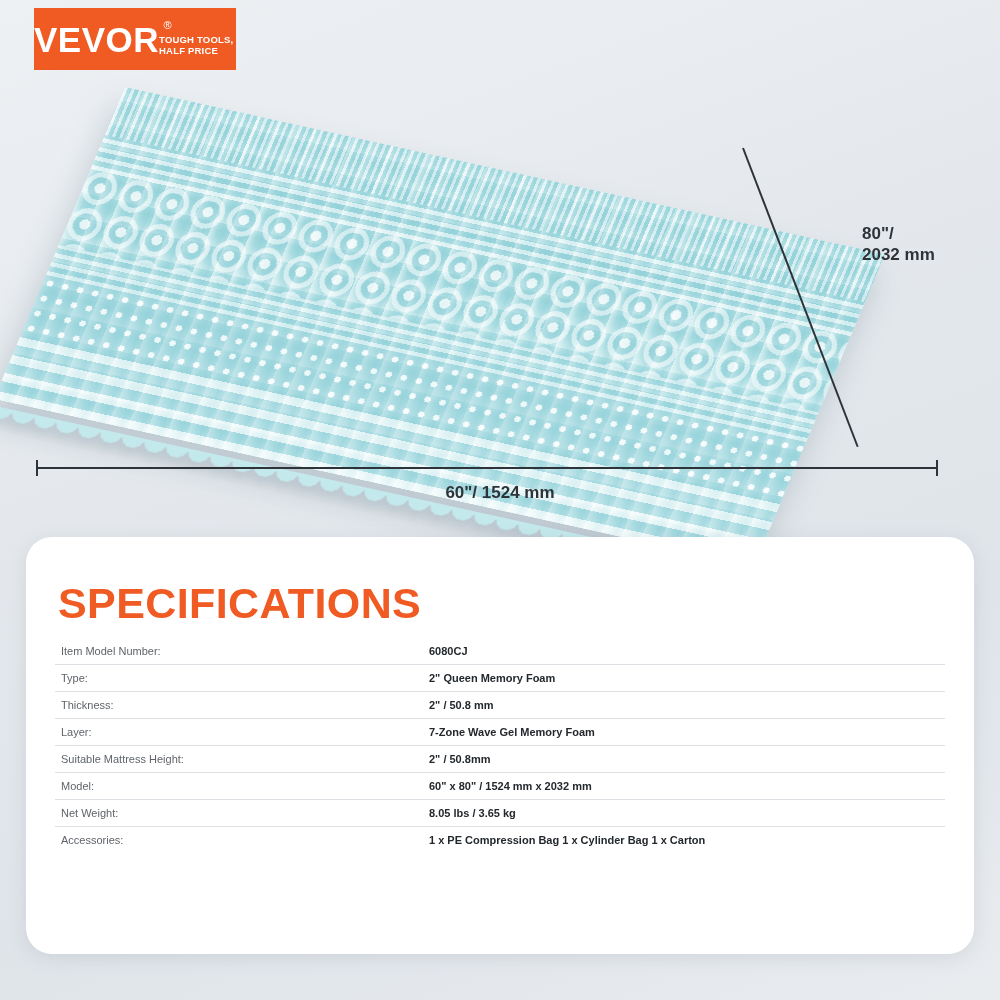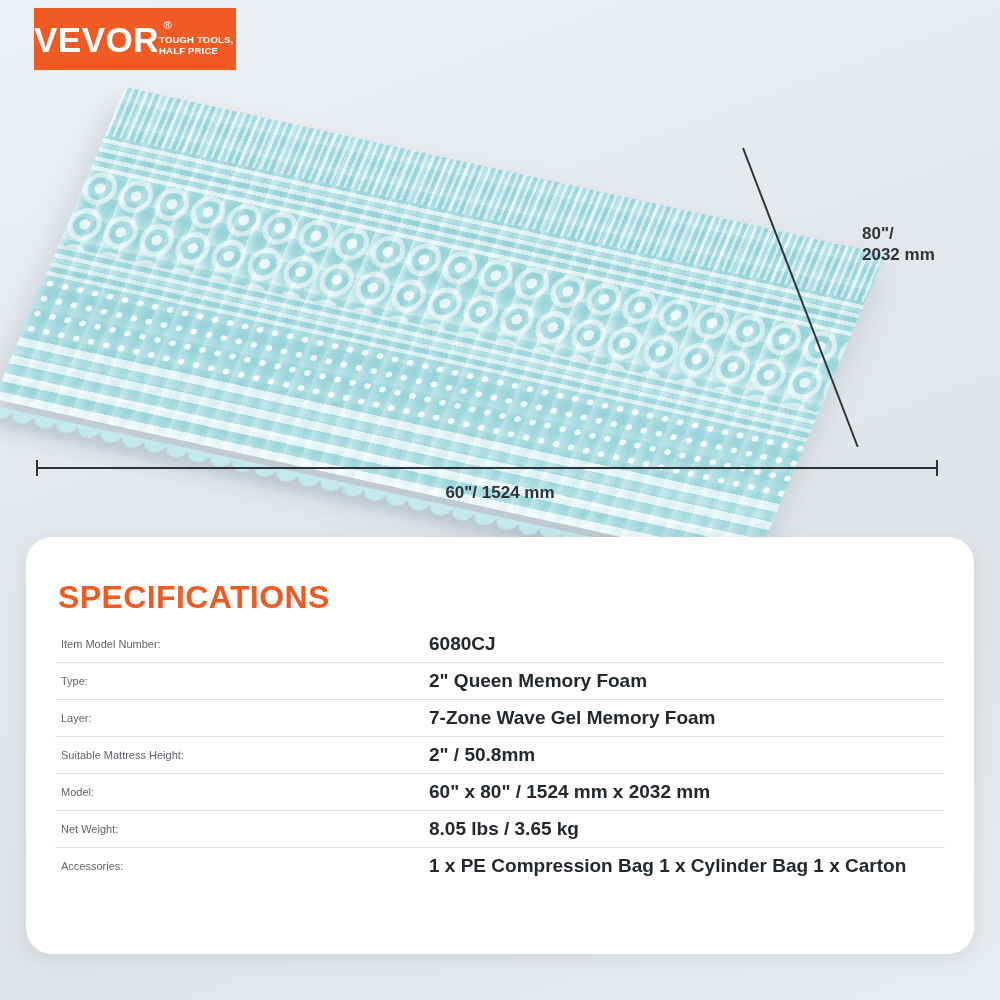--- a/index.html
+++ b/index.html
@@ -185,21 +185,21 @@
     left: 26px;
     top: 537px;
     width: 948px;
     height: 417px;
     background: #ffffff;
     border-radius: 26px;
     box-shadow: 0 4px 18px rgba(120,135,150,0.18);
   }
   .spec-title {
     margin: 42px 0 10px 32px;
-    font-size: 32px;
+    font-size: 43px;
     font-weight: bold;
     color: #f05a23;
     letter-spacing: 0.4px;
   }
   table.specs {
     width: 890px;
     margin: 0 auto;
     border-collapse: collapse;
     table-layout: fixed;
   }
@@ -211,21 +211,21 @@
     padding: 7px 2px 7px 6px;
     vertical-align: middle;
   }
   td.key {
     width: 360px;
     font-size: 11px;
     color: #5f646a;
     font-weight: normal;
   }
   td.val {
-    font-size: 19px;
+    font-size: 11px;
     color: #23282d;
     font-weight: bold;
   }
 </style>
 </head>
 <body>
 
 <div class="logo">
   <div class="logo-word">
     <span>VEVOR</span><span class="logo-reg">®</span>
@@ -265,20 +265,24 @@
     <tbody>
       <tr>
         <td class="key">Item Model Number:</td>
         <td class="val">6080CJ</td>
       </tr>
       <tr>
         <td class="key">Type:</td>
         <td class="val">2" Queen Memory Foam</td>
       </tr>
       <tr>
+        <td class="key">Thickness:</td>
+        <td class="val">2" / 50.8 mm</td>
+      </tr>
+      <tr>
         <td class="key">Layer:</td>
         <td class="val">7-Zone Wave Gel Memory Foam</td>
       </tr>
       <tr>
         <td class="key">Suitable Mattress Height:</td>
         <td class="val">2" / 50.8mm</td>
       </tr>
       <tr>
         <td class="key">Model:</td>
         <td class="val">60" x 80" / 1524 mm x 2032 mm</td>

